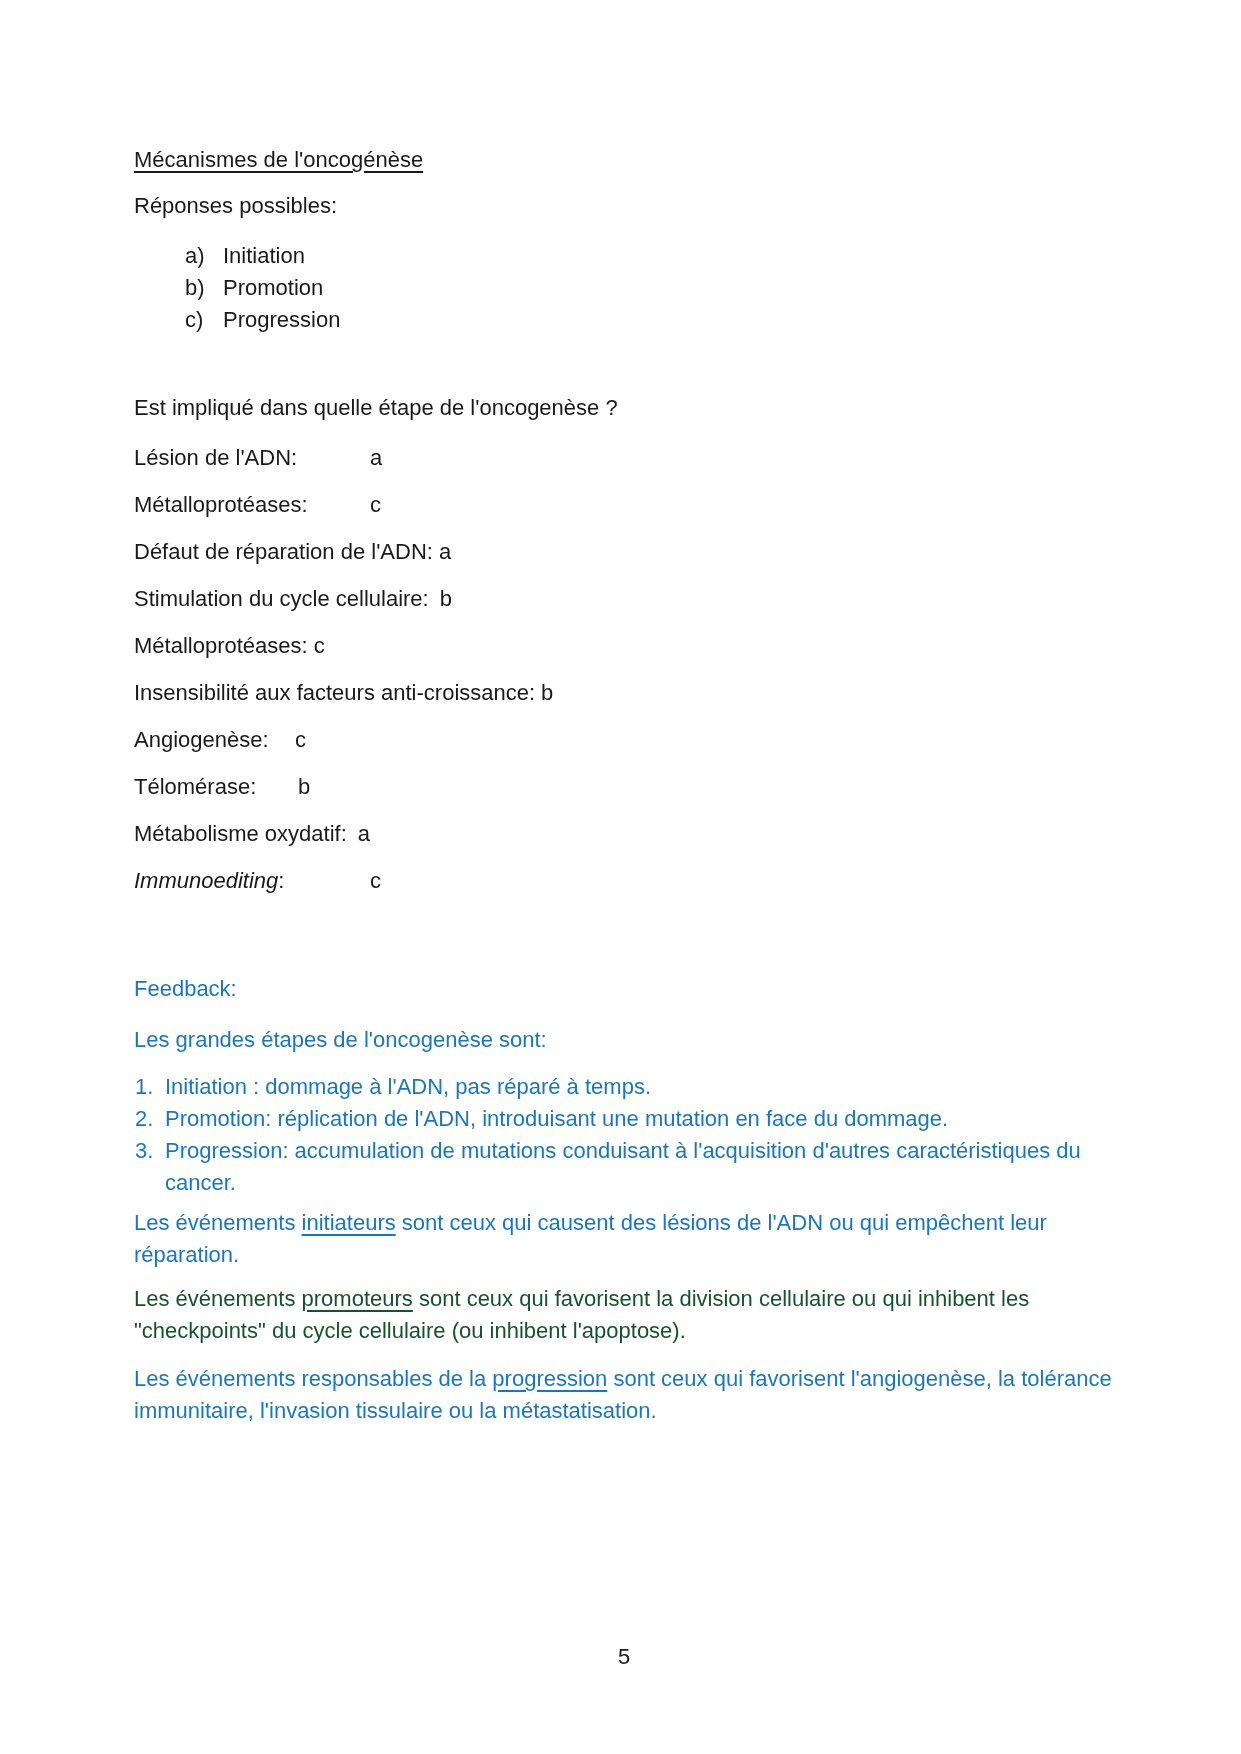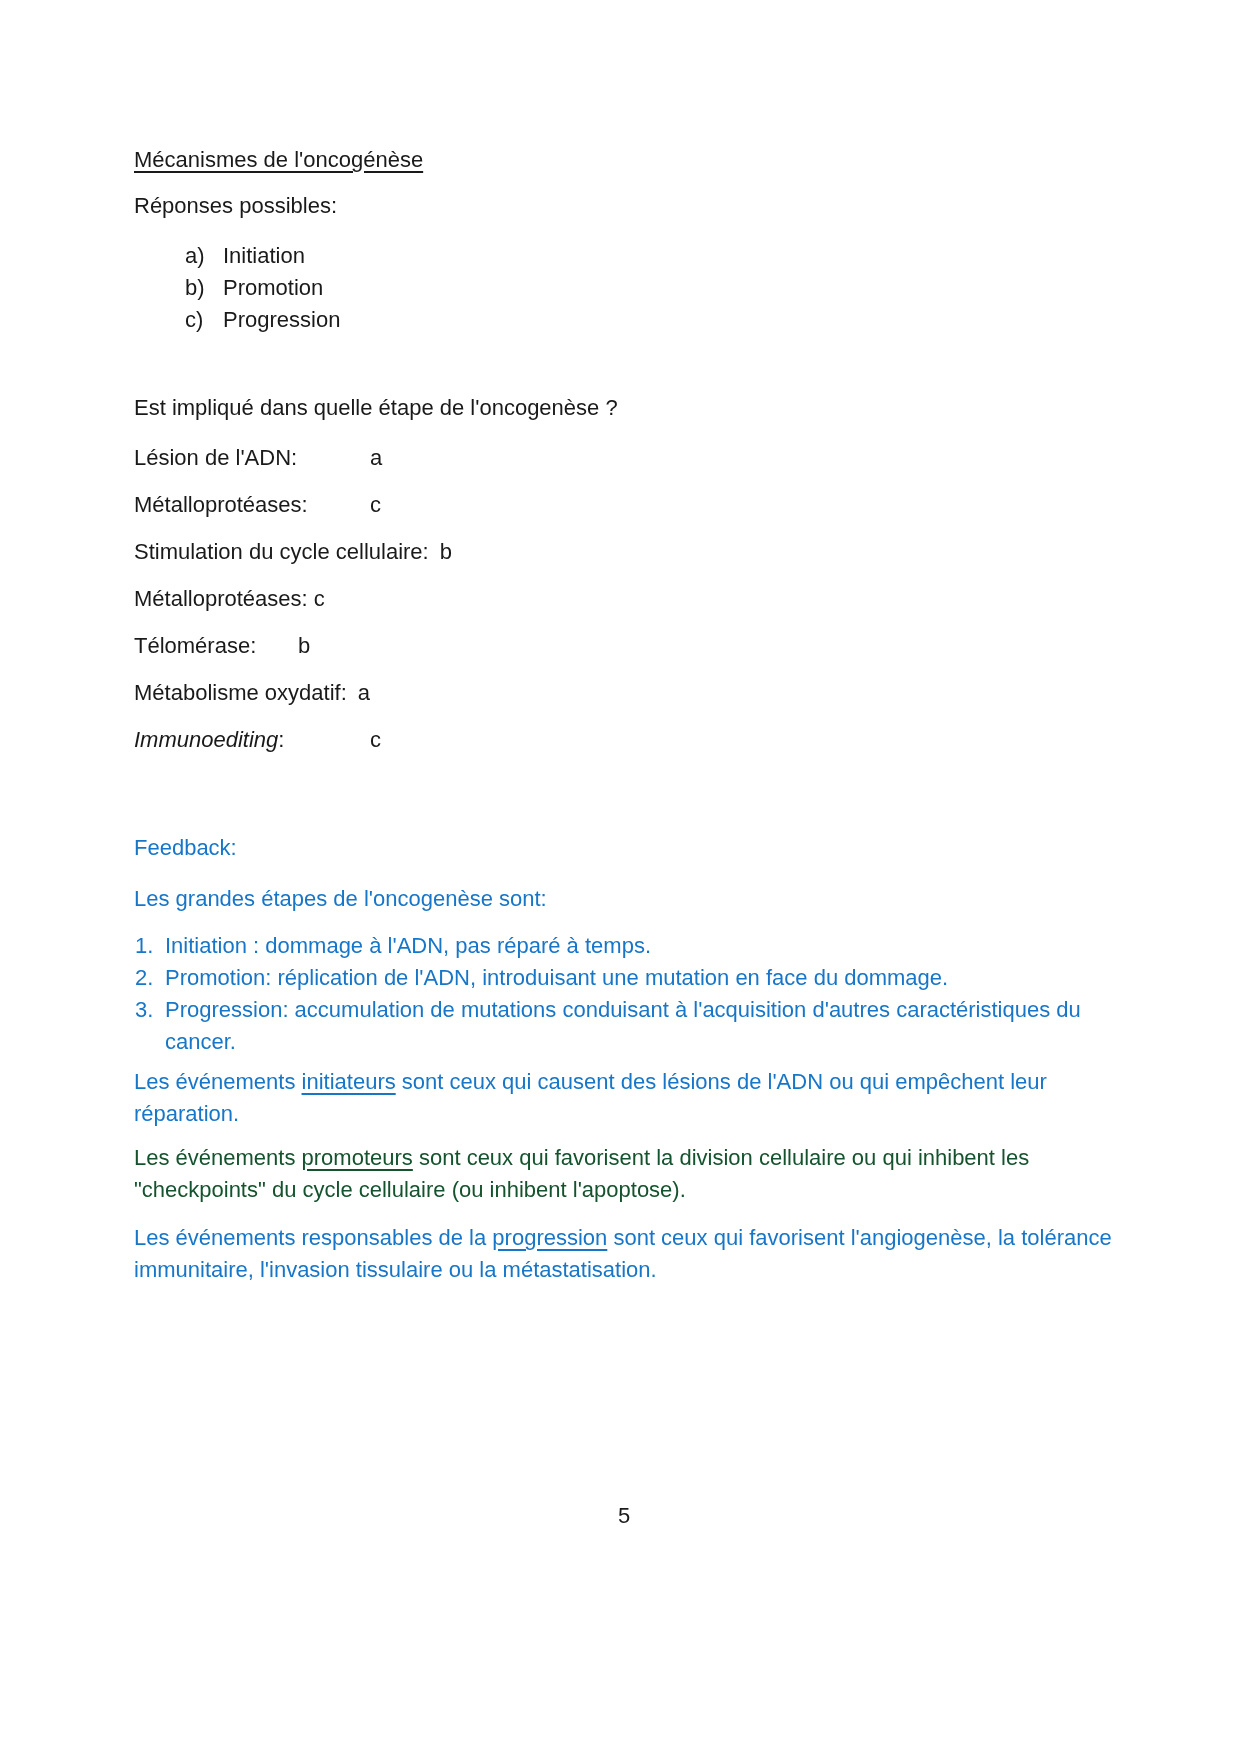--- a/index.html
+++ b/index.html
@@ -69,25 +69,34 @@
 
   <div class="line question">Est impliqué dans quelle étape de l'oncogenèse ?</div>
 
   <div>
     <div class="line qa-row">
       <span class="qa-label tab-wide">Lésion de l'ADN:</span><span class="qa-answer">a</span>
     </div>
     <div class="line qa-row">
       <span class="qa-label tab-wide">Métalloprotéases:</span><span class="qa-answer">c</span>
     </div>
+    <div class="line qa-row gap1">
+      <span class="qa-label">Défaut de réparation de l'ADN:</span><span class="qa-answer">a</span>
+    </div>
     <div class="line qa-row gap2">
       <span class="qa-label">Stimulation du cycle cellulaire:</span><span class="qa-answer">b</span>
     </div>
     <div class="line qa-row gap1">
       <span class="qa-label">Métalloprotéases:</span><span class="qa-answer">c</span>
+    </div>
+    <div class="line qa-row gap1">
+      <span class="qa-label">Insensibilité aux facteurs anti-croissance:</span><span class="qa-answer">b</span>
+    </div>
+    <div class="line qa-row">
+      <span class="qa-label tab-mid">Angiogenèse:</span><span class="qa-answer">c</span>
     </div>
     <div class="line qa-row">
       <span class="qa-label tab-mid2">Télomérase:</span><span class="qa-answer">b</span>
     </div>
     <div class="line qa-row gap2">
       <span class="qa-label">Métabolisme oxydatif:</span><span class="qa-answer">a</span>
     </div>
     <div class="line qa-row">
       <span class="tab-wide"><span class="italic">Immunoediting</span><span>:</span></span><span class="qa-answer">c</span>
     </div>

